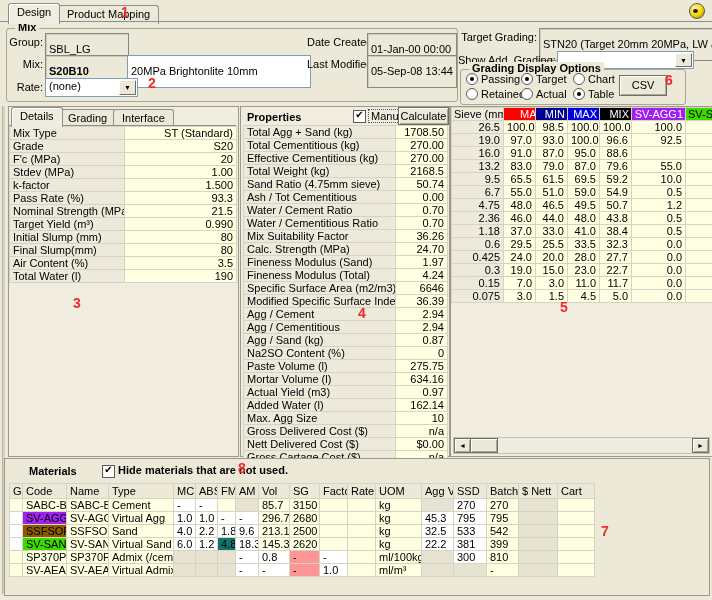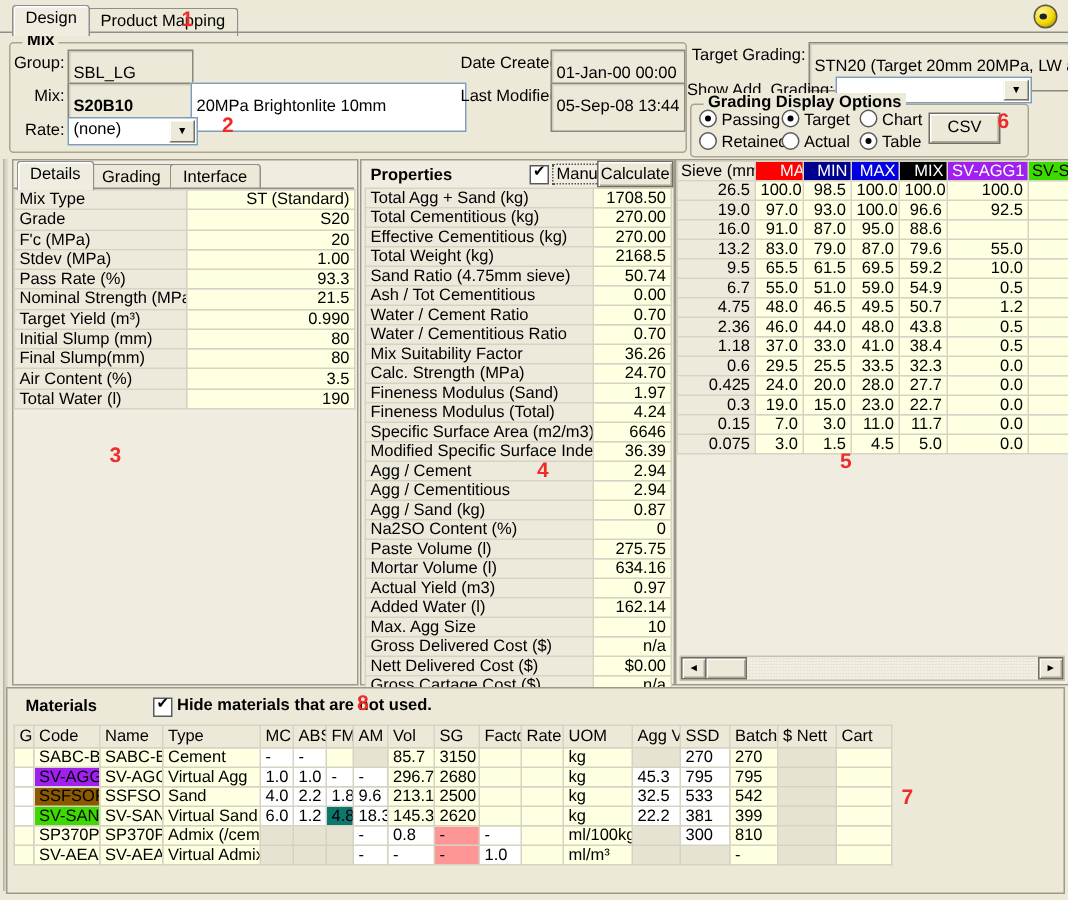--- a/index.html
+++ b/index.html
@@ -13,21 +13,21 @@
   .tabline{position:absolute;height:1px;background:#8E8F8F;z-index:1;}
 
   
   .groupbox{position:absolute;border:1px solid #A9A593;border-radius:3px;}
   .groupbox .legend{position:absolute;top:-8px;left:8px;background:#ECE9D8;padding:0 3px;font-weight:bold;white-space:nowrap;}
 
   .lbl-r{position:absolute;text-align:right;white-space:nowrap;}
   .field{position:absolute;border:1px solid #8A887C;box-shadow:inset 1px 1px 0 #CFCBBA;
          background:#ECE9D8;padding:9px 3px;white-space:nowrap;overflow:hidden;line-height:13px;}
   .field.white{background:#FFFFFF;box-shadow:none;border-color:#7F9DB9;}
-  .combo{position:absolute;background:#FFFFFF;border:1px solid #7F9DB9;line-height:15px;padding:0 18px 0 3px;overflow:hidden;white-space:nowrap;}
+  .combo{position:absolute;background:#FFFFFF;border:1px solid #7F9DB9;line-height:15px;padding:0 24px 0 3px;overflow:hidden;white-space:nowrap;}
   .combo .arrowbtn{position:absolute;right:1px;top:1px;bottom:1px;width:15px;background:#ECE9D8;
         border:1px solid #fff;border-right-color:#716F64;border-bottom-color:#716F64;
         font-size:7px;text-align:center;line-height:13px;color:#000;}
   .btn{position:absolute;background:#ECE9D8;border:1px solid #716F64;
        box-shadow:inset 1px 1px 0 #FFFFFF, inset -1px -1px 0 #ACA899;
        text-align:center;cursor:default;}
   .checkbox{display:inline-block;width:11px;height:11px;background:#fff;border:1px solid #5A5A5A;
        font-size:10px;line-height:10px;text-align:center;vertical-align:middle;}
   .checkbox.checked::after{content:"✔";display:block;margin-top:-1px;}
   .radio-row{position:absolute;white-space:nowrap;}
@@ -161,20 +161,24 @@
           </tr>
           <tr>
             <td class="lbl">F'c (MPa)</td>
             <td class="val">20</td>
           </tr>
           <tr>
             <td class="lbl">Stdev (MPa)</td>
             <td class="val">1.00</td>
           </tr>
           <tr>
+            <td class="lbl">k-factor</td>
+            <td class="val">1.500</td>
+          </tr>
+          <tr>
             <td class="lbl">Pass Rate (%)</td>
             <td class="val">93.3</td>
           </tr>
           <tr>
             <td class="lbl">Nominal Strength (MPa)</td>
             <td class="val">21.5</td>
           </tr>
           <tr>
             <td class="lbl">Target Yield (m³)</td>
             <td class="val">0.990</td>
@@ -474,21 +478,21 @@
         </tbody>
     </table>
     <div class="hscroll" style="left:2px;top:330px;width:255px;">
       <div class="sbtn" style="left:0;">◄</div>
       <div class="thumb"></div>
       <div class="sbtn" style="right:0;">►</div>
     </div>
   </div>
 
   <div class="panel" style="left:4px;top:458px;width:704px;height:136px;background:#ECE9D8;">
-    <div class="bold" style="position:absolute;left:12px;top:6px;text-align:center;">Materials</div>
+    <div class="bold" style="position:absolute;left:24px;top:6px;text-align:center;">Materials</div>
     <span class="checkbox checked" style="position:absolute;left:97px;top:6px;"></span>
     <span class="bold" style="position:absolute;left:113px;top:5px;">Hide materials that are not used.</span>
     <table class="mat" style="left:4px;top:24px;width:585px;">
       <colgroup>
         <col style="width:13px">
           <col style="width:44px">
           <col style="width:42px">
           <col style="width:65px">
         <col style="width:22px">
           <col style="width:22px">

